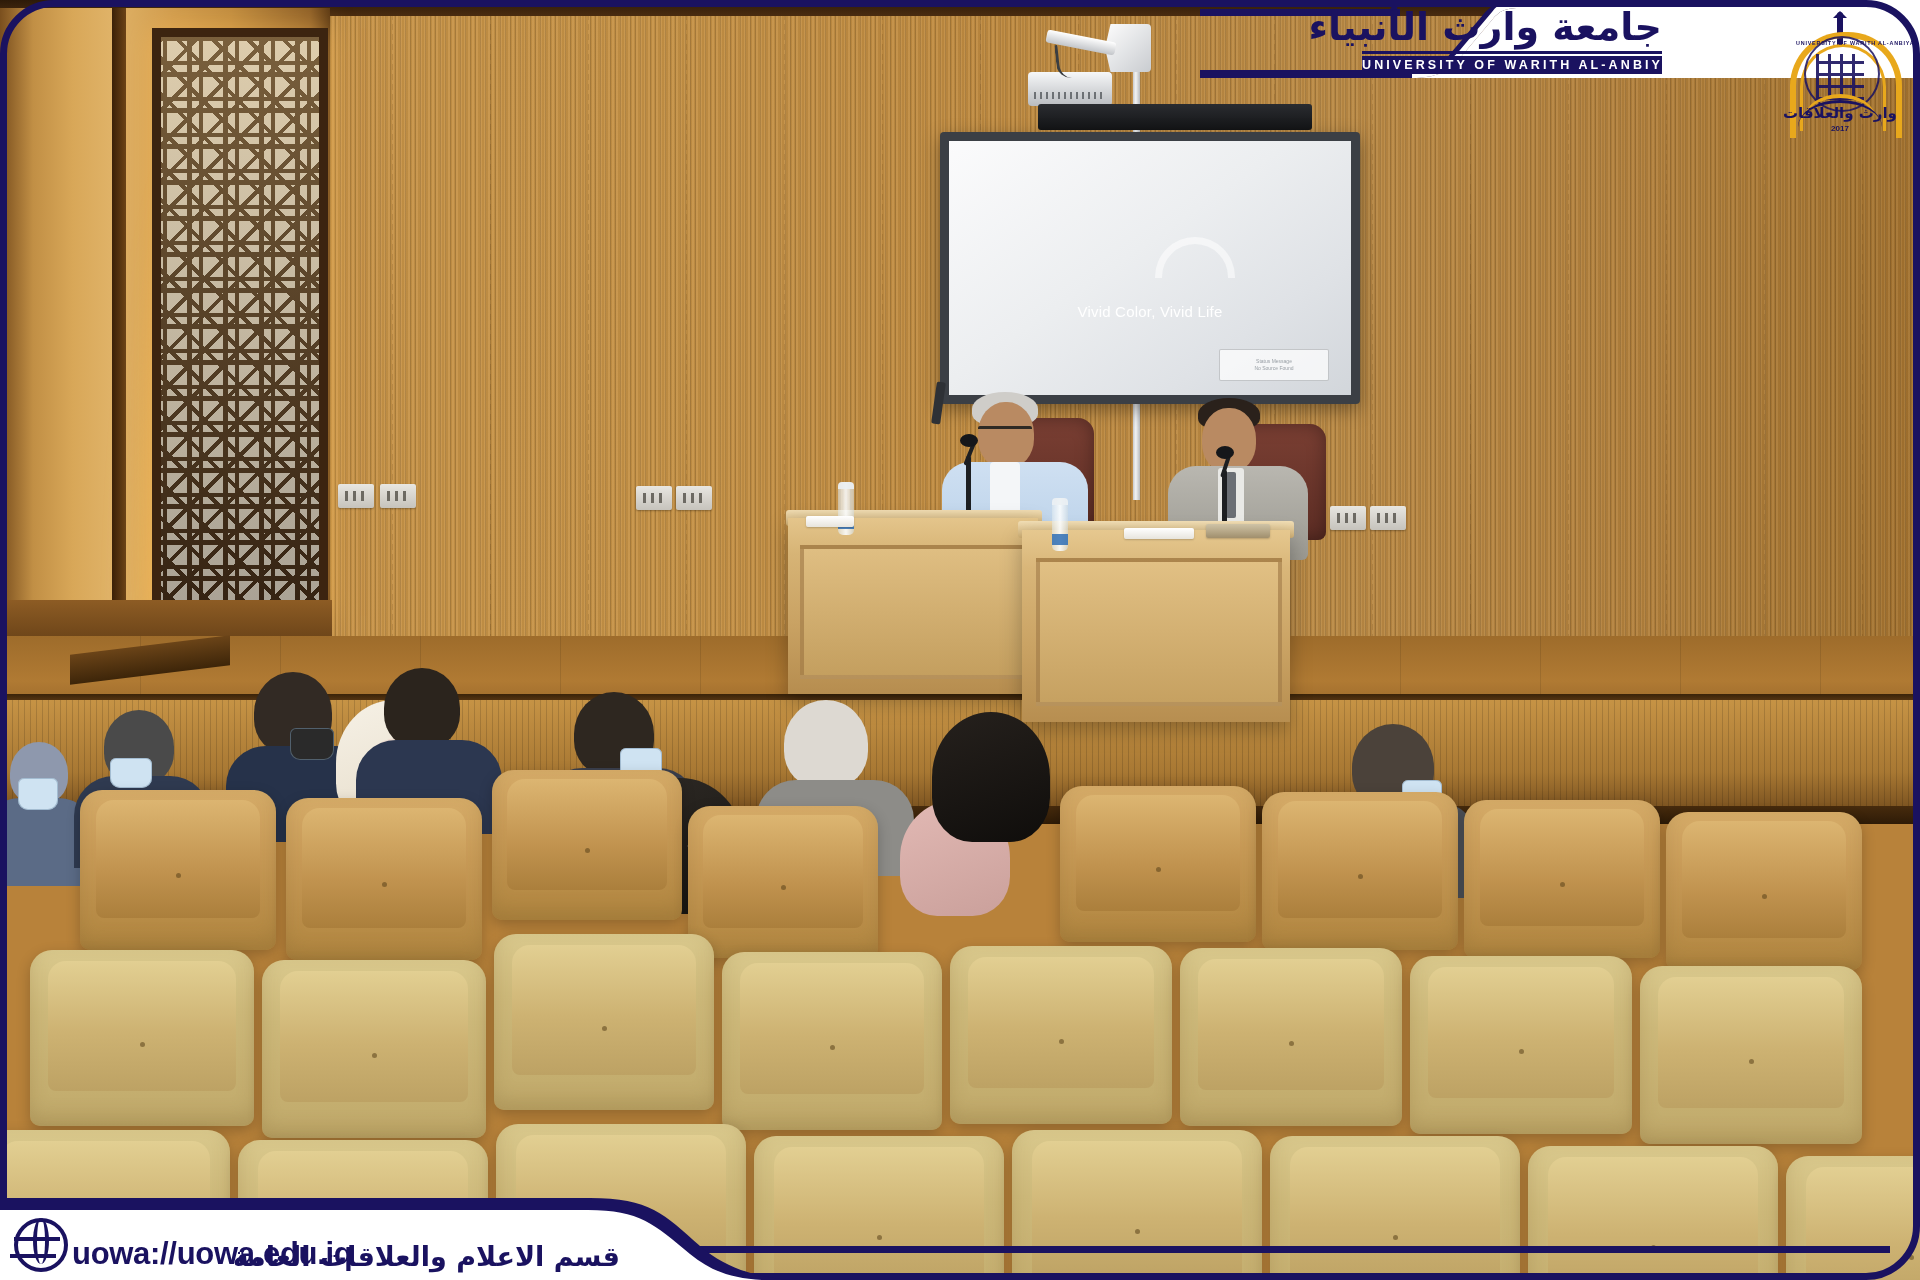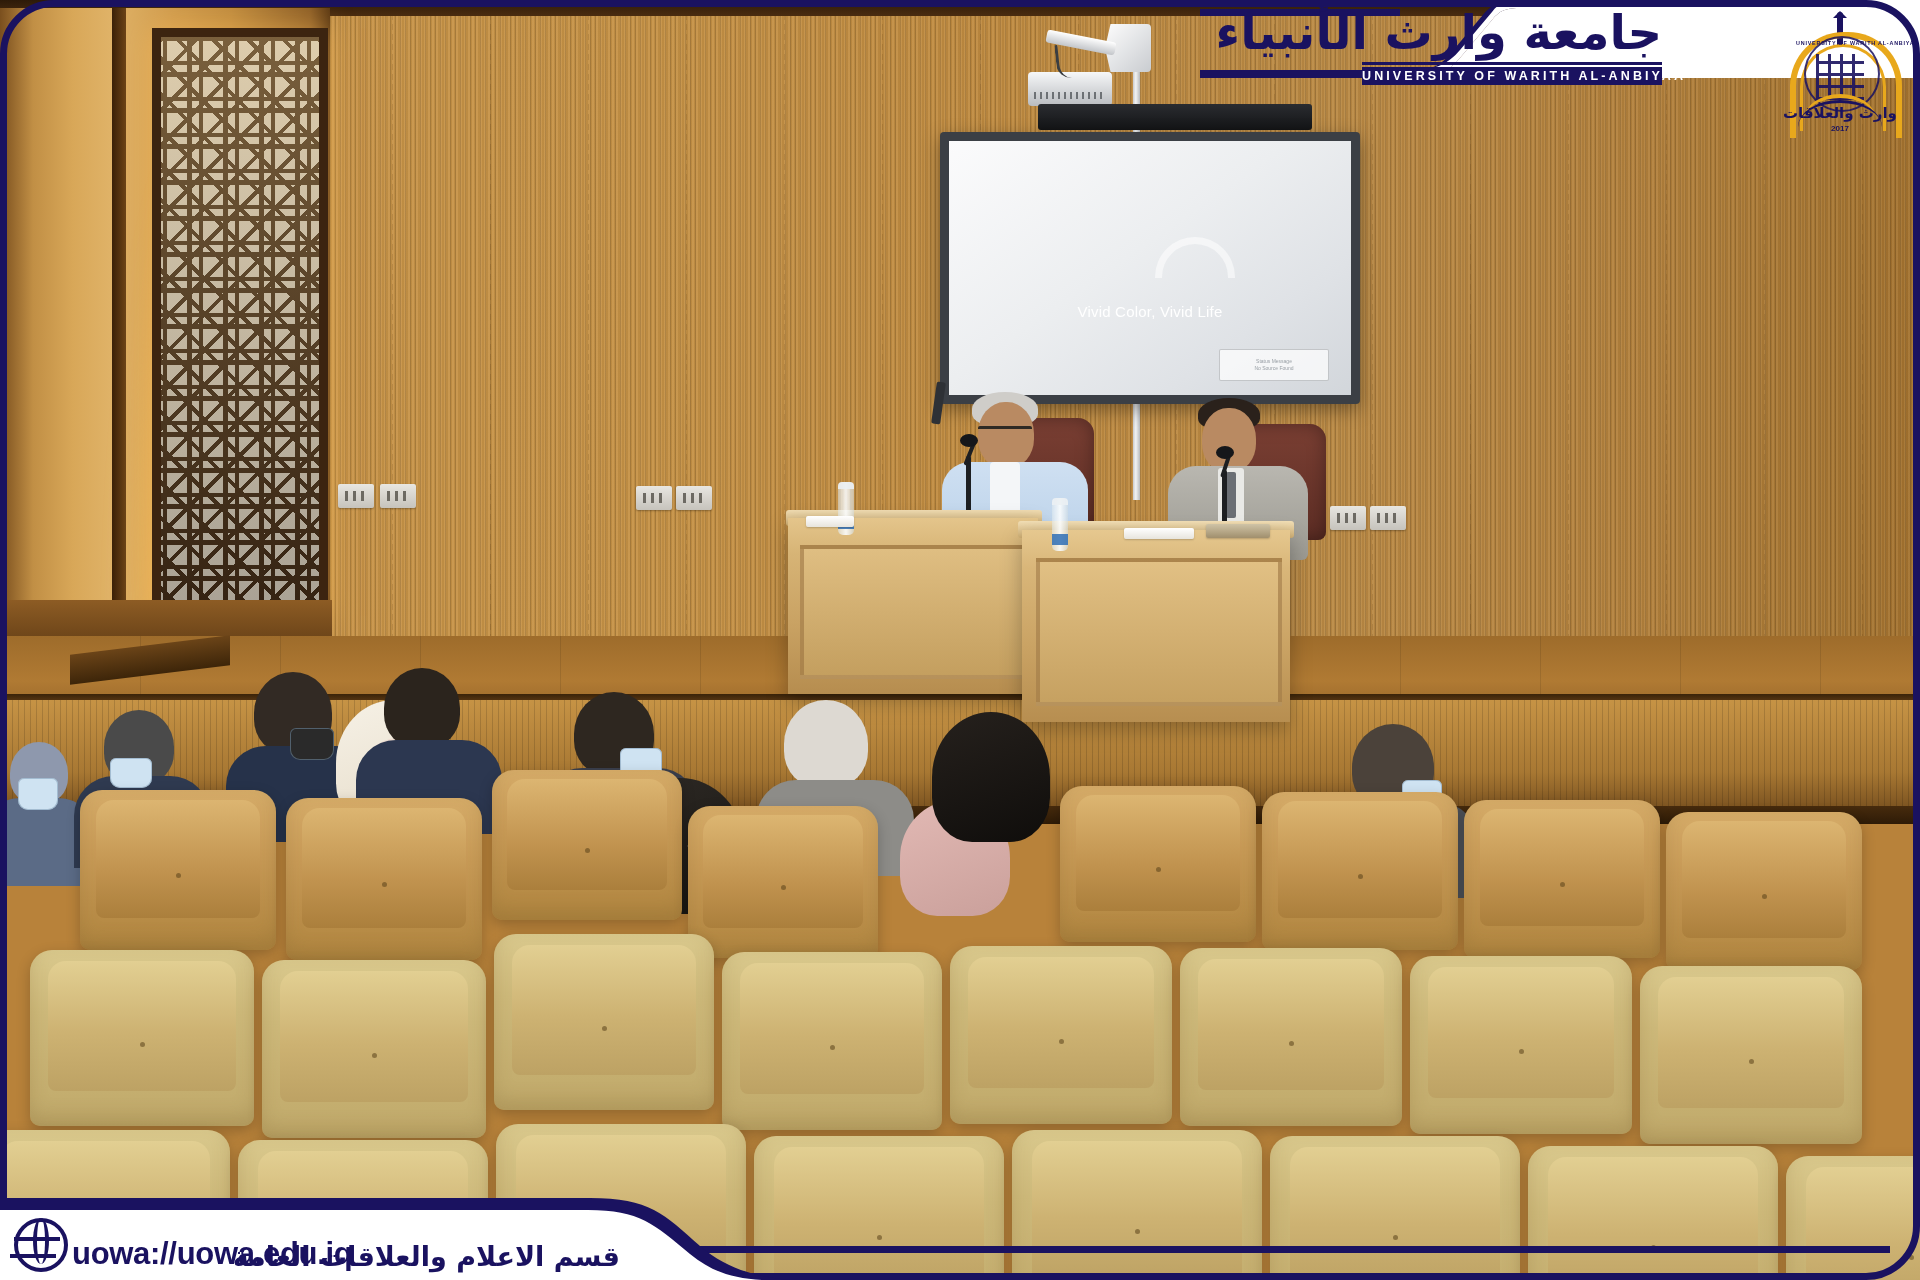--- a/index.html
+++ b/index.html
@@ -302,21 +302,21 @@
     position:absolute;right:0;top:0;width:720px;height:146px;
   }
   .hdr-line{
     position:absolute;left:0;top:9px;width:200px;height:7px;background:#1a1260;
   }
   .brand{
     position:absolute;right:258px;top:6px;width:300px;text-align:center;
   }
   .brand-ar{
     font-family:"DejaVu Sans",sans-serif;
-    font-size:48px;font-weight:bold;color:#1a1260;direction:rtl;
+    font-size:38px;font-weight:bold;color:#1a1260;direction:rtl;
     line-height:1.12;white-space:nowrap;letter-spacing:-1px;
   }
   .brand-rule{height:3px;background:#1a1260;margin:2px 0 2px;}
   .brand-en{
     font-size:12.5px;font-weight:bold;letter-spacing:3.1px;color:#ffffff;
     background:#1a1260;padding:2px 0;white-space:nowrap;
   }
   
   .crest{position:absolute;right:22px;top:10px;width:116px;height:128px;}
   .crest-arc{

